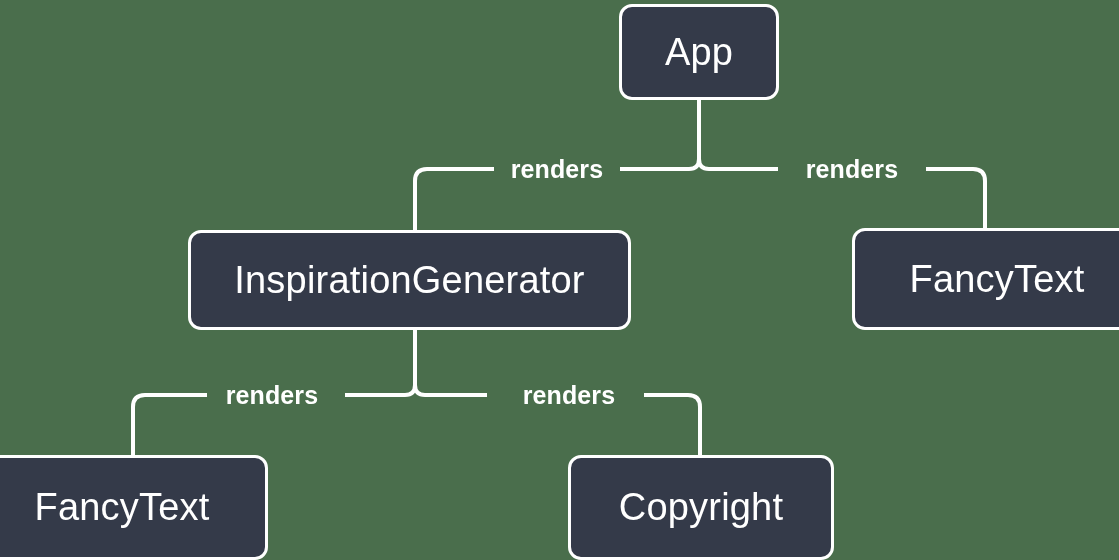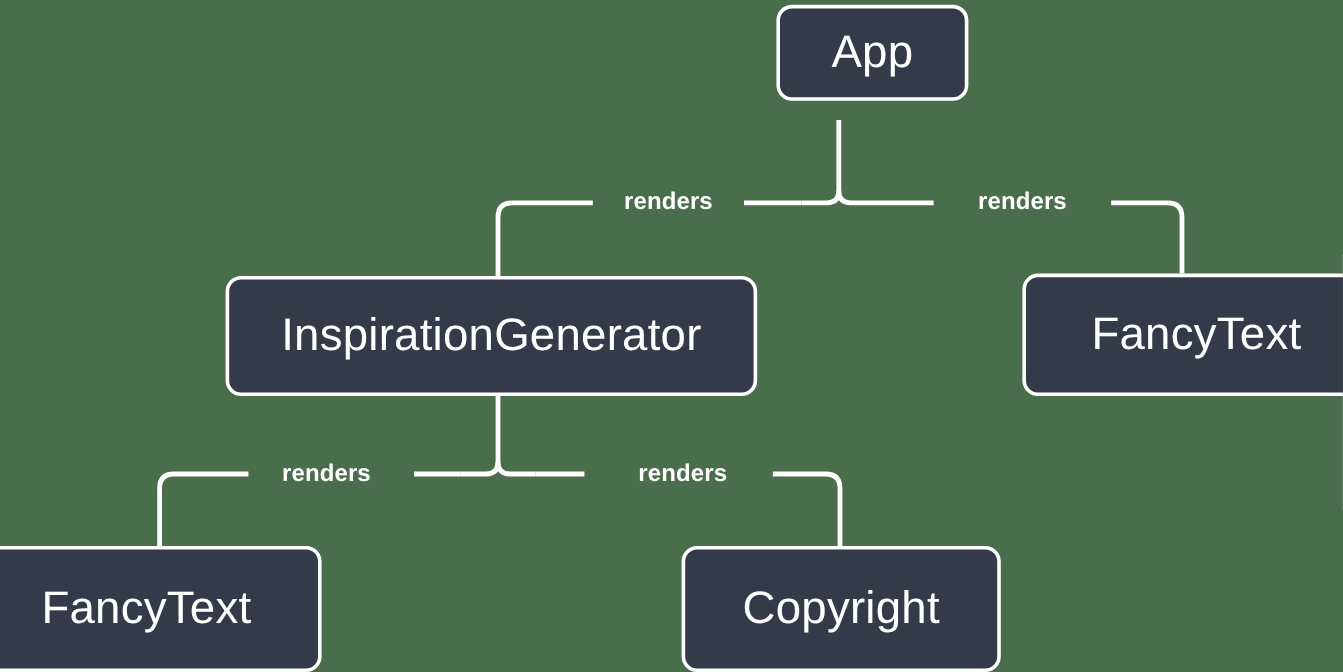--- a/index.html
+++ b/index.html
@@ -39,21 +39,21 @@
     color: #ffffff;
     font-size: 38px;
     font-weight: 400;
     letter-spacing: 0.2px;
     white-space: nowrap;
     z-index: 2;
   }
   .edge-label {
     position: absolute;
     color: #ffffff;
-    font-size: 20px;
+    font-size: 25px;
     font-weight: 600;
     letter-spacing: 0.1px;
     white-space: nowrap;
     transform: translate(-50%, -50%);
     z-index: 3;
   }
 </style>
 </head>
 <body>
 
@@ -69,21 +69,21 @@
     <path d="M 730 169 L 778 169 M 926 169 L 973 169 Q 985 169 985 181 L 985 228"></path>
 
     <path d="M 415 330 L 415 385 Q 415 395 425 395 L 446 395"></path>
     <path d="M 415 385 Q 415 395 405 395 L 384 395"></path>
 
     <path d="M 384 395 L 345 395 M 207 395 L 145 395 Q 133 395 133 407 L 133 455"></path>
 
     <path d="M 446 395 L 487 395 M 644 395 L 688 395 Q 700 395 700 407 L 700 455"></path>
   </svg>
 
-  <div class="node" style="left:619px; top:4px; width:160px; height:80px;margin-left:28px;">
+  <div class="node" style="left:619px; top:4px; width:160px; height:96px;">
     <span>App</span>
   </div>
 
   <div class="node" style="left:188px; top:230px; width:443px; height:100px;">
     <span>InspirationGenerator</span>
   </div>
 
   <div class="node" style="left:852px; top:228px; width:290px; height:102px;">
     <span>FancyText</span>
   </div>

